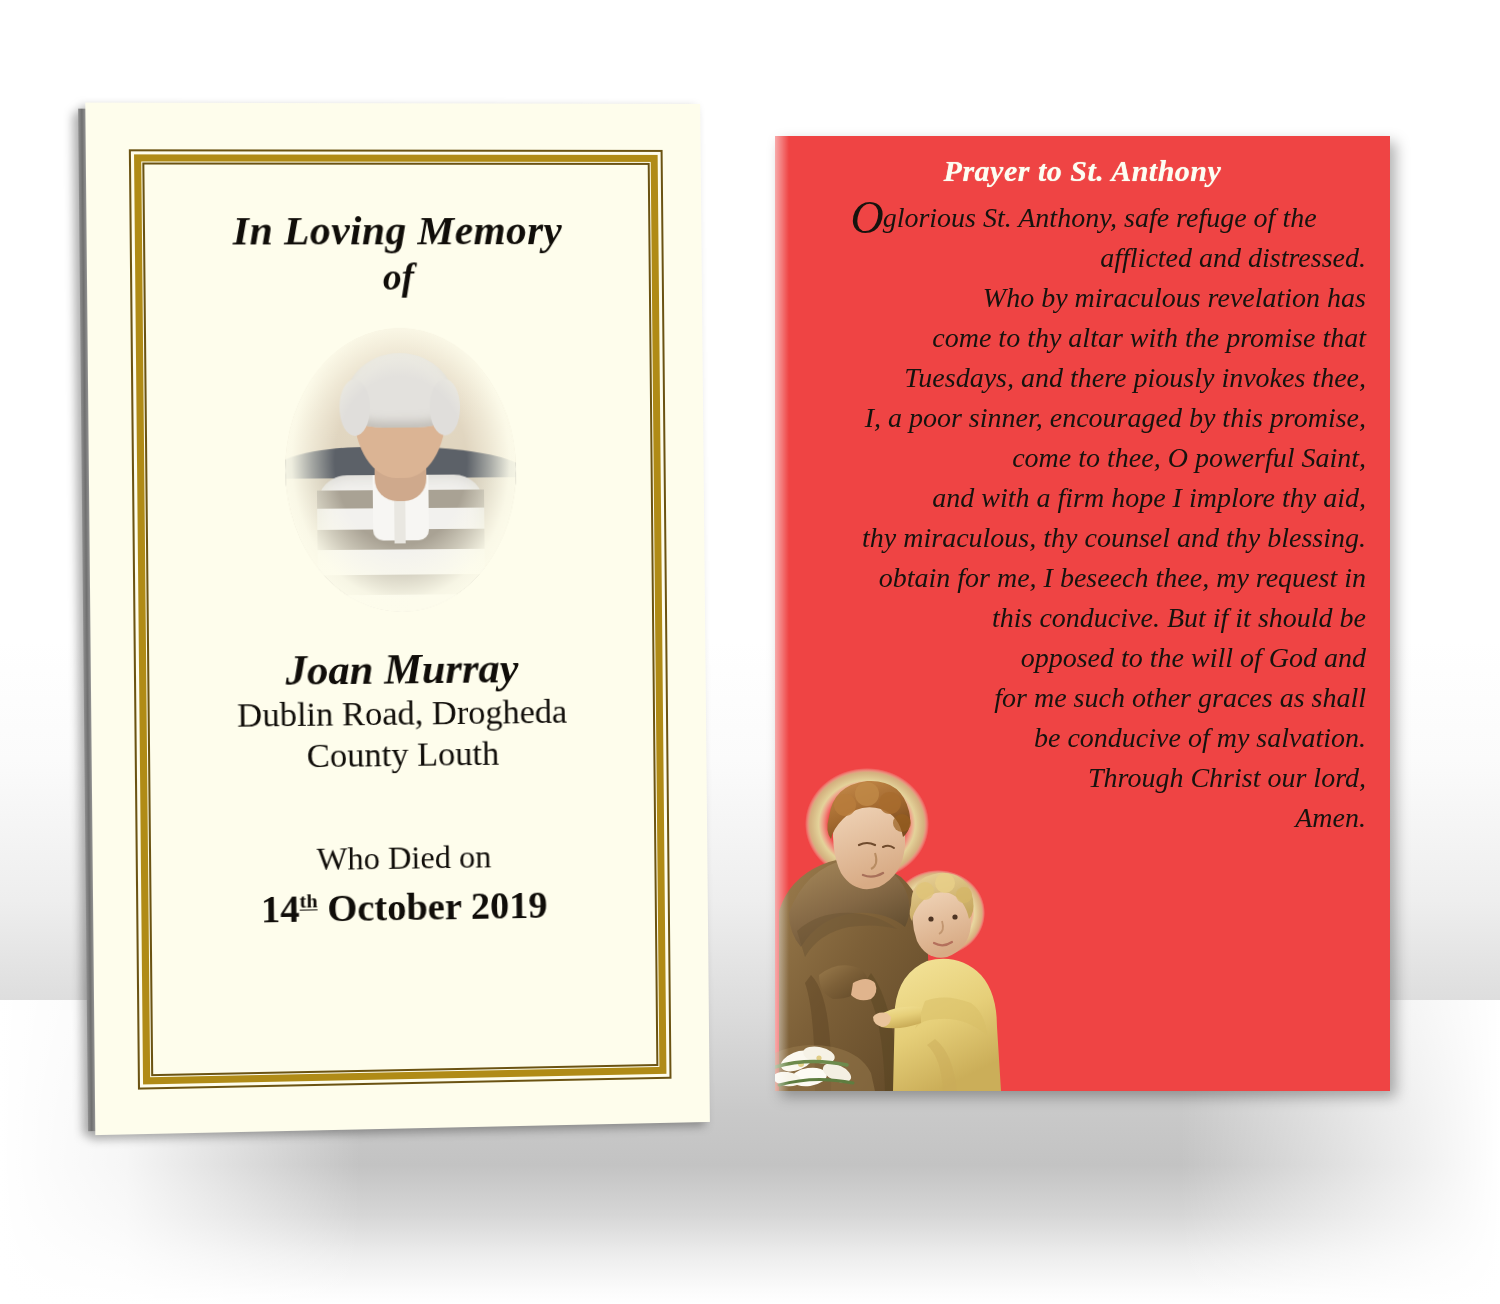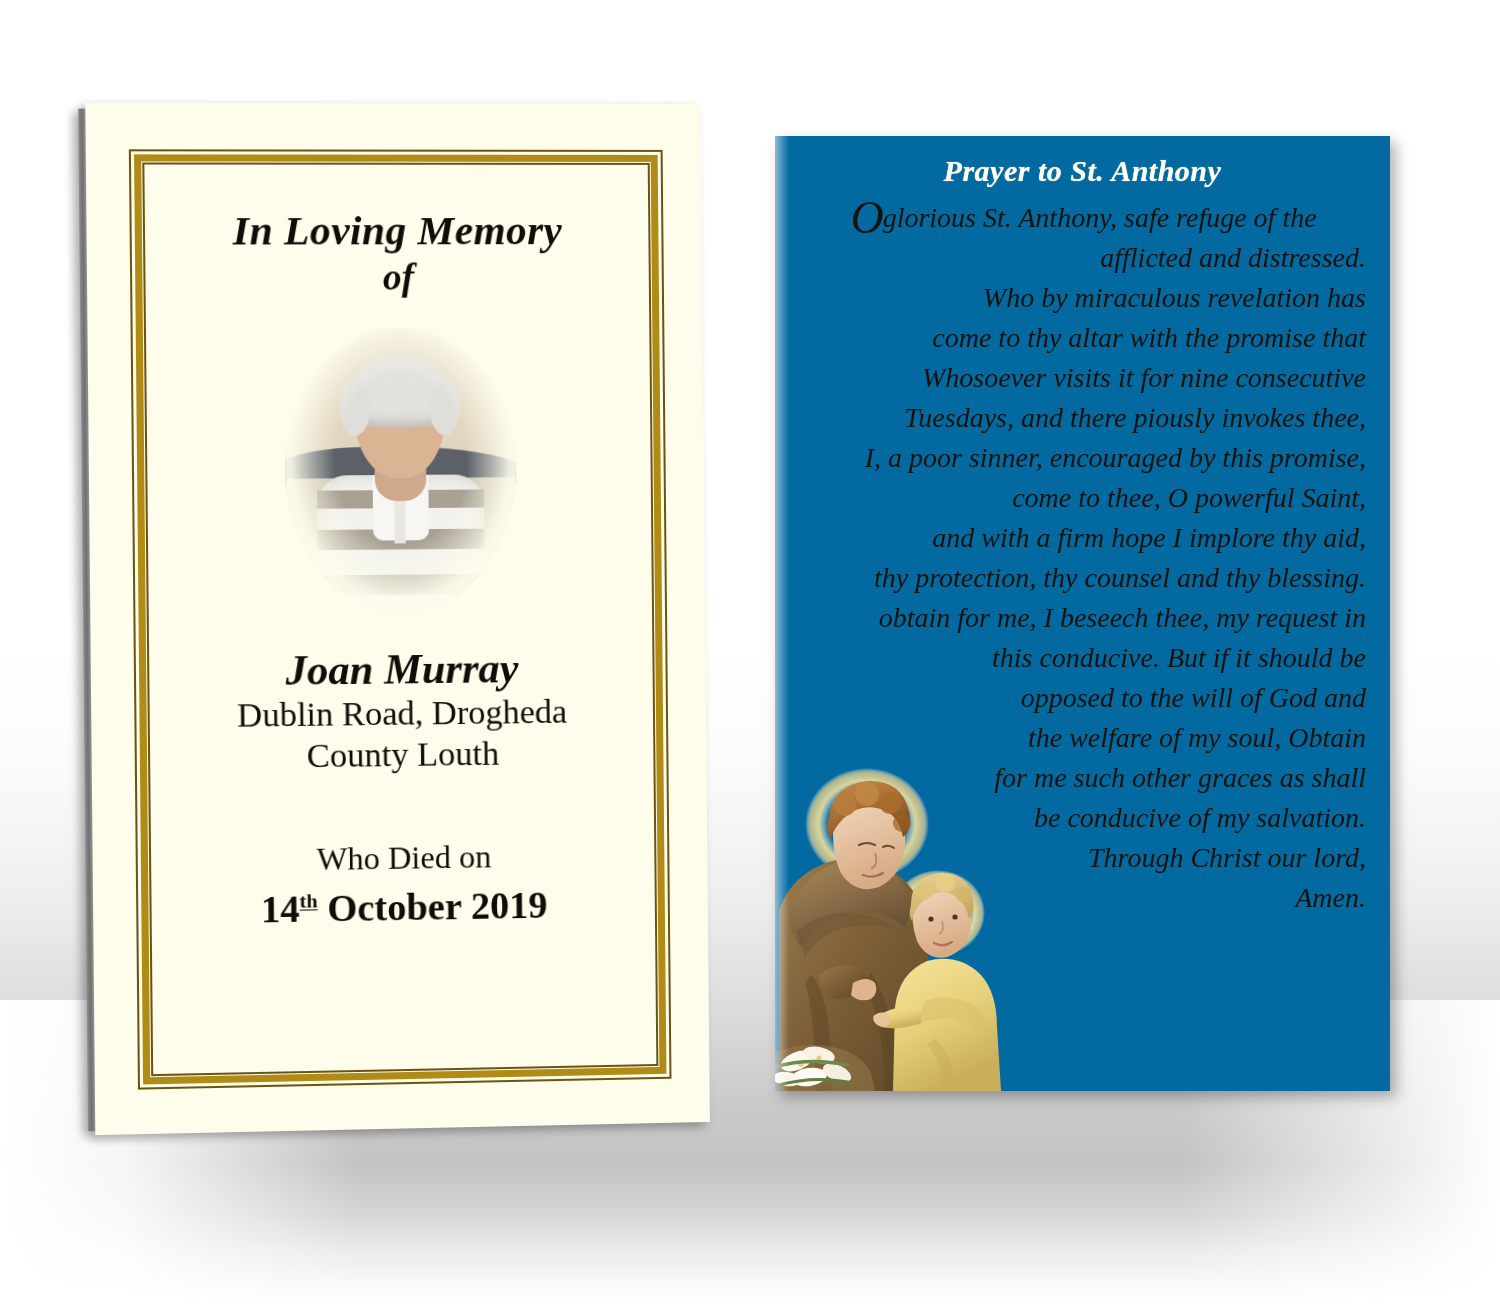--- a/index.html
+++ b/index.html
@@ -328,21 +328,21 @@
     position: absolute;
     left: 775px;
     top: 136px;
     width: 615px;
     height: 955px;
     filter: drop-shadow(6px 6px 7px rgba(0,0,0,0.30));
   }
   #right-card {
     position: absolute;
     inset: 0;
-    background: #0369a1;
+    background: #ef4444;
     overflow: hidden;
     font-family: Liberation Serif, serif;
   }
   .prayer-title {
     position: absolute;
     left: 0;
     right: 0;
     top: 18px;
     text-align: center;
     font-size: 30px;
@@ -571,30 +571,28 @@
           <path d="M0 306 Q34 296 72 304" stroke="#6d8a4c" stroke-width="3.5" fill="none" stroke-linecap="round"></path>
           <path d="M4 324 Q40 314 78 322" stroke="#5e7d40" stroke-width="3" fill="none" stroke-linecap="round"></path>
         </svg>
       </div>
 
       <div class="prayer-body">
         <span class="dropcap">O</span><span class="prayer-line-inline">glorious St. Anthony, safe refuge of the</span>
         <span class="prayer-line">afflicted and distressed.</span>
         <span class="prayer-line">Who by miraculous revelation has</span>
         <span class="prayer-line">come to thy altar with the promise that</span>
-        <span class="prayer-line">Whosoever visits it for nine consecutive</span>
         <span class="prayer-line">Tuesdays, and there piously invokes thee,</span>
         <span class="prayer-line">I, a poor sinner, encouraged by this promise,</span>
         <span class="prayer-line">come to thee, O powerful Saint,</span>
         <span class="prayer-line">and with a firm hope I implore thy aid,</span>
-        <span class="prayer-line">thy protection, thy counsel and thy blessing.</span>
+        <span class="prayer-line">thy miraculous, thy counsel and thy blessing.</span>
         <span class="prayer-line">obtain for me, I beseech thee, my request in</span>
         <span class="prayer-line">this conducive. But if it should be</span>
         <span class="prayer-line">opposed to the will of God and</span>
-        <span class="prayer-line">the welfare of my soul, Obtain</span>
         <span class="prayer-line">for me such other graces as shall</span>
         <span class="prayer-line">be conducive of my salvation.</span>
         <span class="prayer-line">Through Christ our lord,</span>
         <span class="prayer-line">Amen.</span>
       </div>
 
     </div>
   </div>
 
 </div>

